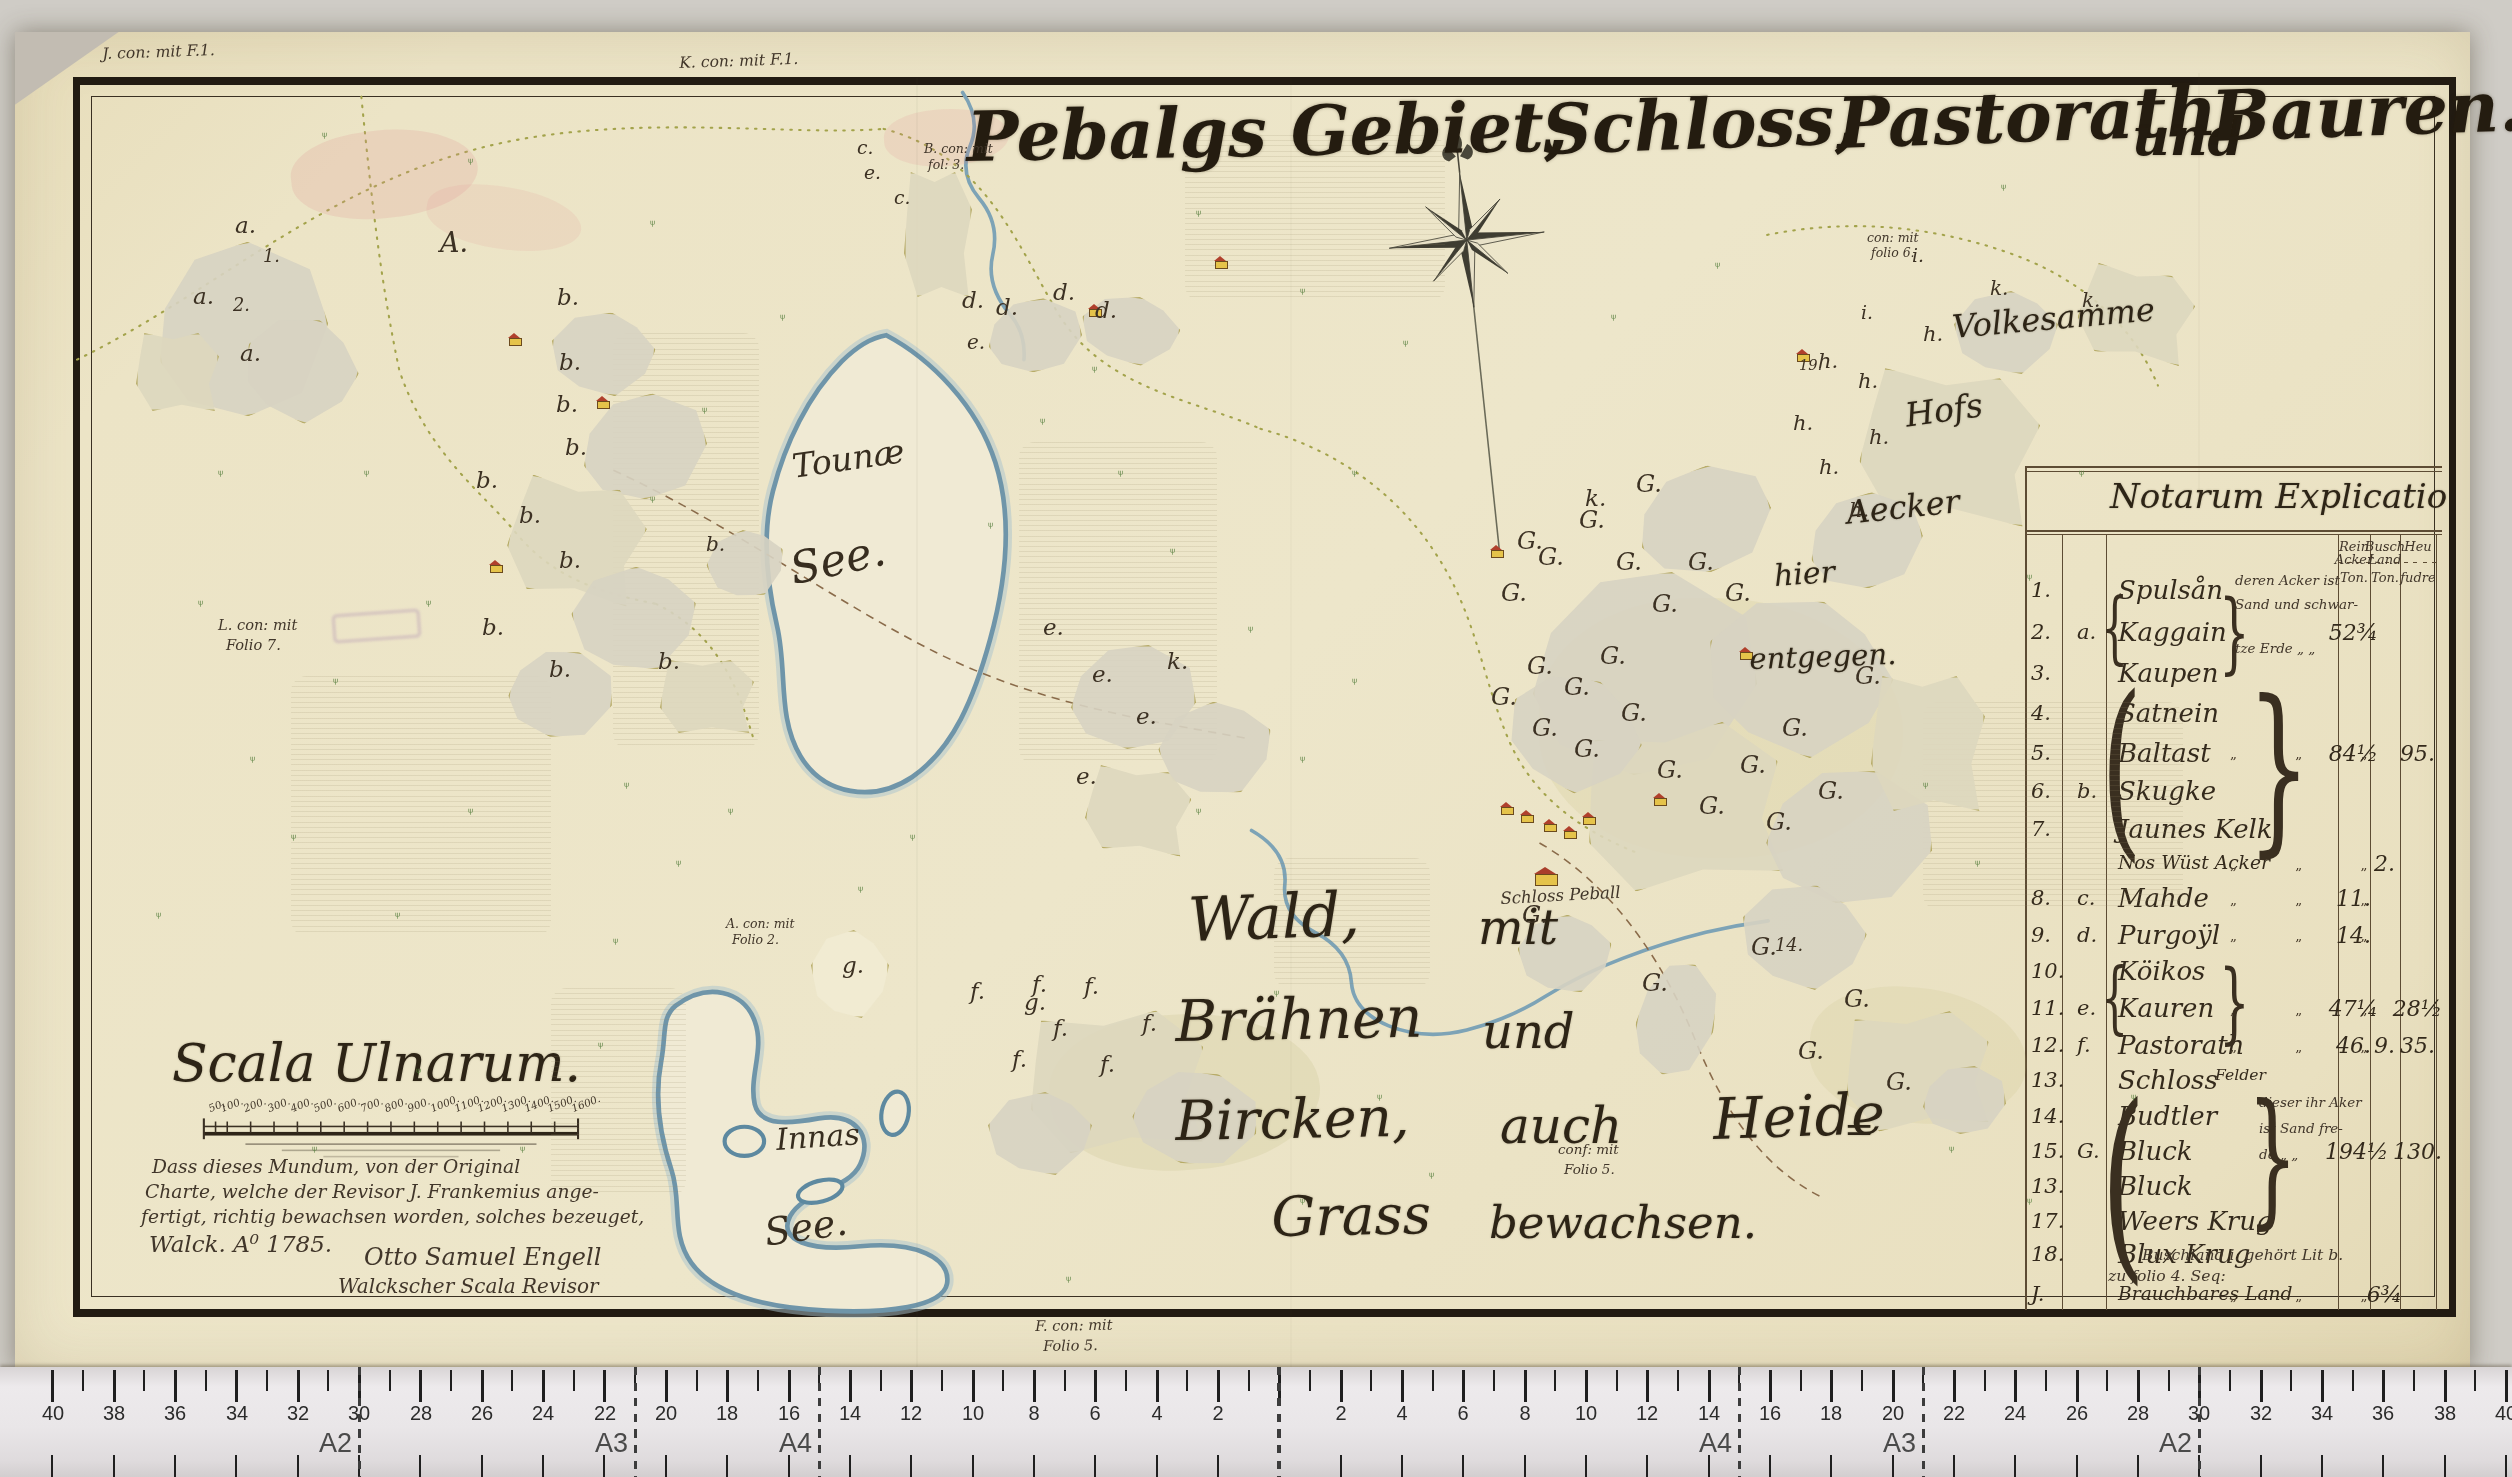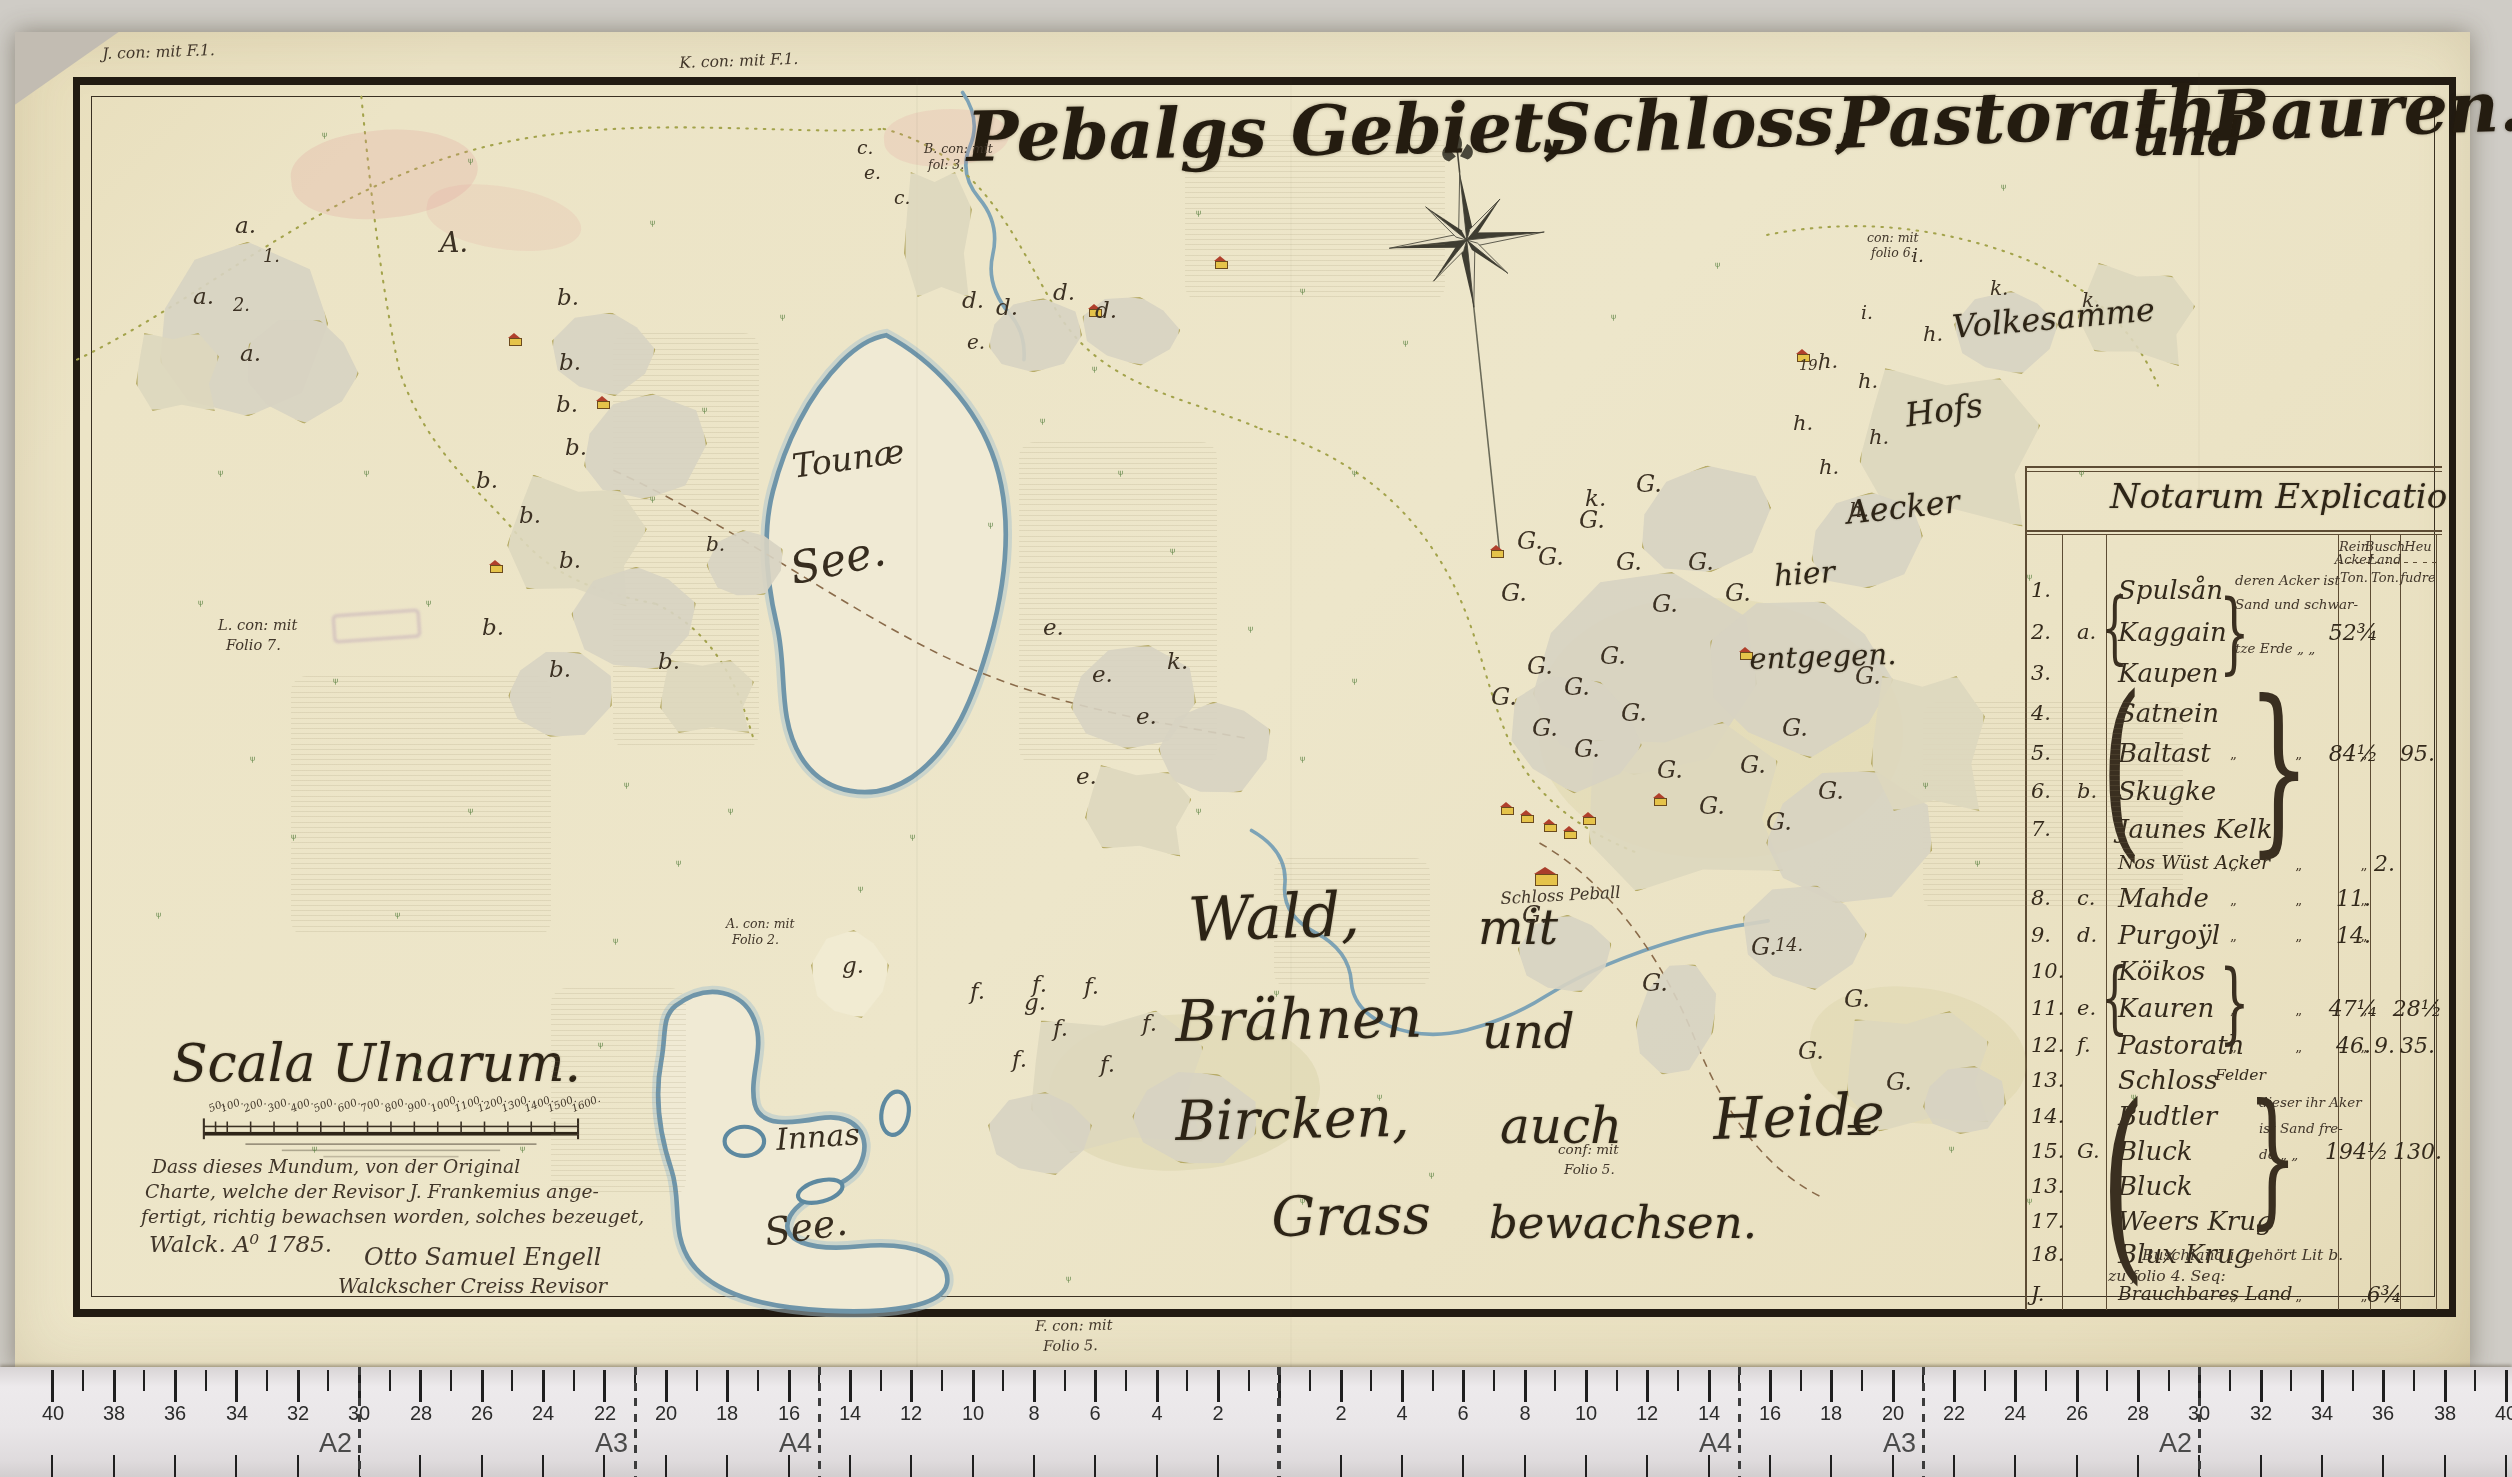--- a/index.html
+++ b/index.html
@@ -542,21 +542,21 @@
         <span class="txt note" style="left: 476px; top: 1104px; font-size: 10.4px; transform: rotate(-22deg);">1200.</span>
         <span class="txt note" style="left: 500px; top: 1104px; font-size: 10.4px; transform: rotate(-22deg);">1300.</span>
         <span class="txt note" style="left: 523px; top: 1104px; font-size: 10.4px; transform: rotate(-22deg);">1400.</span>
         <span class="txt note" style="left: 546px; top: 1104px; font-size: 10.4px; transform: rotate(-22deg);">1500.</span>
         <span class="txt note" style="left: 570px; top: 1104px; font-size: 10.4px; transform: rotate(-22deg);">1600.</span>
         <span class="txt note" style="left: 152px; top: 1158px; font-size: 18.7px;">Dass dieses Mundum, von der Original</span>
         <span class="txt note" style="left: 145px; top: 1183px; font-size: 18.7px;">Charte, welche der Revisor J. Frankemius ange-</span>
         <span class="txt note" style="left: 141px; top: 1208px; font-size: 18.7px;">fertigt, richtig bewachsen worden, solches bezeuget,</span>
         <span class="txt note" style="left: 149px; top: 1233px; font-size: 23px;">Walck. A⁰ 1785.</span>
         <span class="txt note" style="left: 364px; top: 1245px; font-size: 24px;">Otto Samuel Engell</span>
-        <span class="txt note" style="left: 338px; top: 1276px; font-size: 20px;">Walckscher Creiss Revisor</span>
+        <span class="txt note" style="left: 338px; top: 1276px; font-size: 20px;">Walckscher Scala Revisor</span>
       </div>
   </div>
 
   <div id="ruler">
       <div class="rtick" style="left: 1278px; top: 3.1px; width: 2.6px; height: 32px;"></div>
       <div class="rtick" style="left: 1248px; top: 3.1px; width: 2.1px; height: 21px;"></div>
       <div class="rtick" style="left: 1309px; top: 3.1px; width: 2.1px; height: 21px;"></div>
       <div class="rtick" style="left: 1217px; top: 3.1px; width: 2.6px; height: 32px;"></div>
       <div class="rtick" style="left: 1217px; top: 88px; width: 2.1px; height: 22px;"></div>
       <div class="rtick" style="left: 1340px; top: 3.1px; width: 2.6px; height: 32px;"></div>

